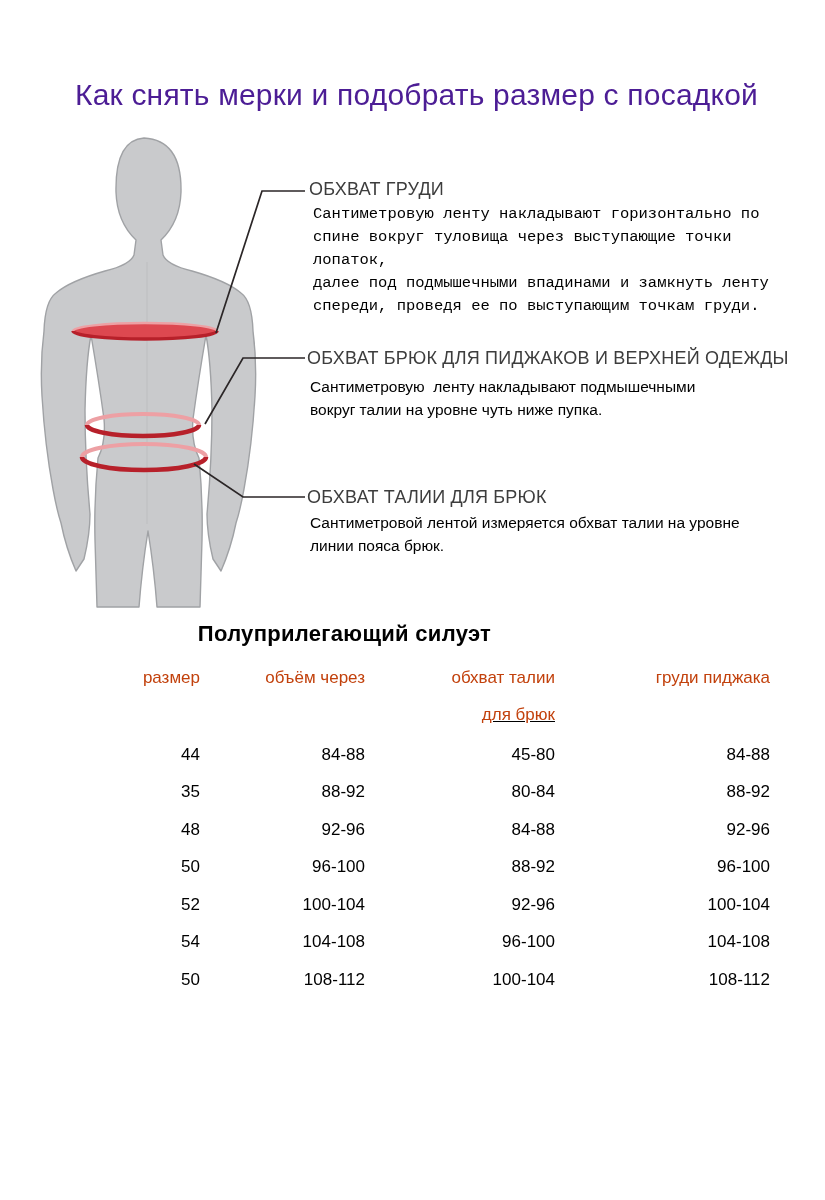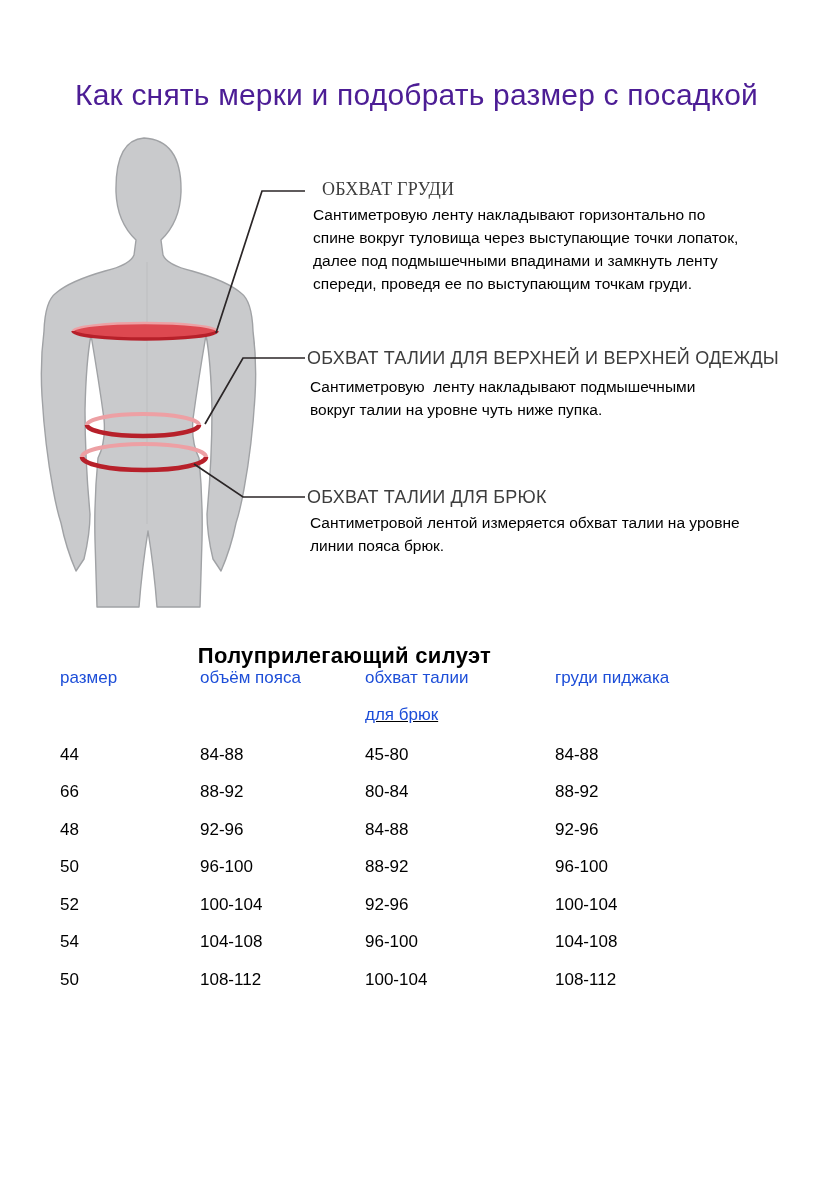--- a/index.html
+++ b/index.html
@@ -14,46 +14,46 @@
     letter-spacing:0.2px;white-space:nowrap;
   }
   .measure-heading{
     font-size:18px;line-height:21px;color:#3d3d3d;white-space:nowrap;
     letter-spacing:0.2px;
   }
   .measure-desc{
     font-size:15.5px;line-height:23px;color:#000;white-space:pre-wrap;
     width:480px;
   }
-  .h1pos{left:322px;top:179px;font-family:Liberation Serif, serif;}
-  .d1pos{left:313px;top:203px;}
+  .h1pos{left:309px;top:179px;}
+  .d1pos{left:313px;top:203px;font-family:Liberation Mono, monospace;}
   .h2pos{left:307px;top:348px;}
   .d2pos{left:310px;top:375px;}
   .h3pos{left:307px;top:487px;}
   .d3pos{left:310px;top:511px;}
   .figure-svg{left:18px;top:115px;}
   .table-title{
-    left:0;top:643px;width:689px;text-align:center;
+    left:0;top:621px;width:689px;text-align:center;
     font-size:22px;font-weight:bold;color:#000;letter-spacing:0.3px;
   }
   .size-grid{
     display:grid;grid-template-columns:140px 165px 190px 215px;
     left:60px;width:710px;
   }
   .size-grid > div{
-    text-align:left;font-size:17px;line-height:20px;color:#1d4ed8;
+    text-align:right;font-size:17px;line-height:20px;color:#c2410c;
   }
   .thead1{top:668px;}
   .thead2{top:705px;text-decoration:underline;}
   .tbody-rows{left:60px;top:736px;width:710px;}
   .trow{
     display:grid;grid-template-columns:140px 165px 190px 215px;
     height:37.5px;align-items:center;
   }
-  .trow > div{text-align:left;font-size:17px;color:#000;}
+  .trow > div{text-align:right;font-size:17px;color:#000;}
 </style>
 </head>
 <body>
 
 <div class="page">
 
   <div class="abs page-title">Как снять мерки и подобрать размер с посадкой</div>
 
   <svg class="abs figure-svg" width="302" height="500" viewBox="18 115 302 500" xmlns="http://www.w3.org/2000/svg">
 
@@ -115,51 +115,51 @@
     <path d="M 205 424 L 243 358 L 305 358" fill="none" stroke-width="1.7" stroke="#2b2627"></path>
     <path d="M 194 464 L 243 497 L 305 497" fill="none" stroke-width="1.7" stroke="#2b2627"></path>
   </svg>
 
   <div class="abs measure-heading h1pos">ОБХВАТ ГРУДИ</div>
   <div class="abs measure-desc d1pos">Сантиметровую ленту накладывают горизонтально по
 спине вокруг туловища через выступающие точки лопаток,
 далее под подмышечными впадинами и замкнуть ленту
 спереди, проведя ее по выступающим точкам груди.</div>
 
-  <div class="abs measure-heading h2pos">ОБХВАТ ТАЛИИ ДЛЯ ВЕРХНЕЙ И ВЕРХНЕЙ ОДЕЖДЫ</div>
+  <div class="abs measure-heading h2pos">ОБХВАТ БРЮК ДЛЯ ПИДЖАКОВ И ВЕРХНЕЙ ОДЕЖДЫ</div>
   <div class="abs measure-desc d2pos">Сантиметровую  ленту накладывают подмышечными
 вокруг талии на уровне чуть ниже пупка.</div>
 
   <div class="abs measure-heading h3pos">ОБХВАТ ТАЛИИ ДЛЯ БРЮК</div>
   <div class="abs measure-desc d3pos">Сантиметровой лентой измеряется обхват талии на уровне
 линии пояса брюк.</div>
 
   <div class="abs table-title">Полуприлегающий силуэт</div>
 
   <div class="abs size-grid thead1">
     <div>размер</div>
-    <div>объём пояса</div>
+    <div>объём через</div>
     <div>обхват талии</div>
     <div>груди пиджака</div>
   </div>
   <div class="abs size-grid thead2">
     <div></div>
     <div></div>
     <div>для брюк</div>
   </div>
 
   <div class="abs tbody-rows">
     <div class="trow">
       <div>44</div>
       <div>84-88</div>
       <div>45-80</div>
       <div>84-88</div>
     </div>
     <div class="trow">
-      <div>66</div>
+      <div>35</div>
       <div>88-92</div>
       <div>80-84</div>
       <div>88-92</div>
     </div>
     <div class="trow">
       <div>48</div>
       <div>92-96</div>
       <div>84-88</div>
       <div>92-96</div>
     </div>

